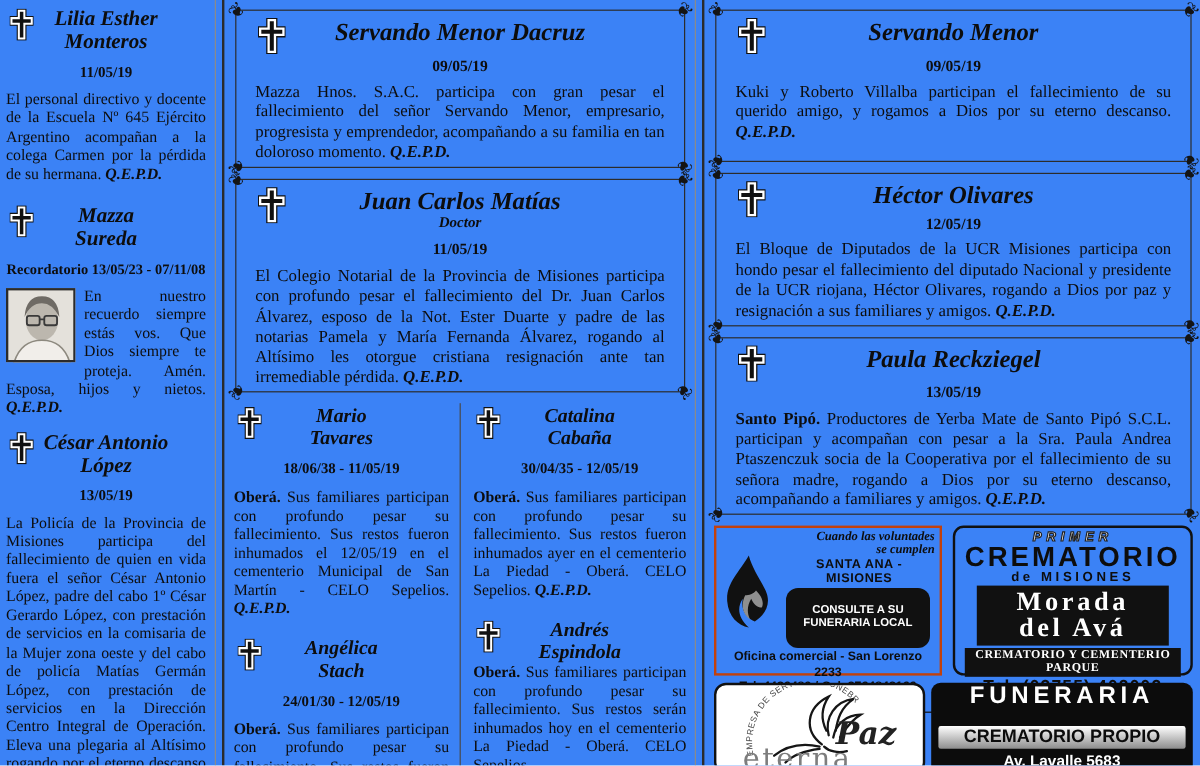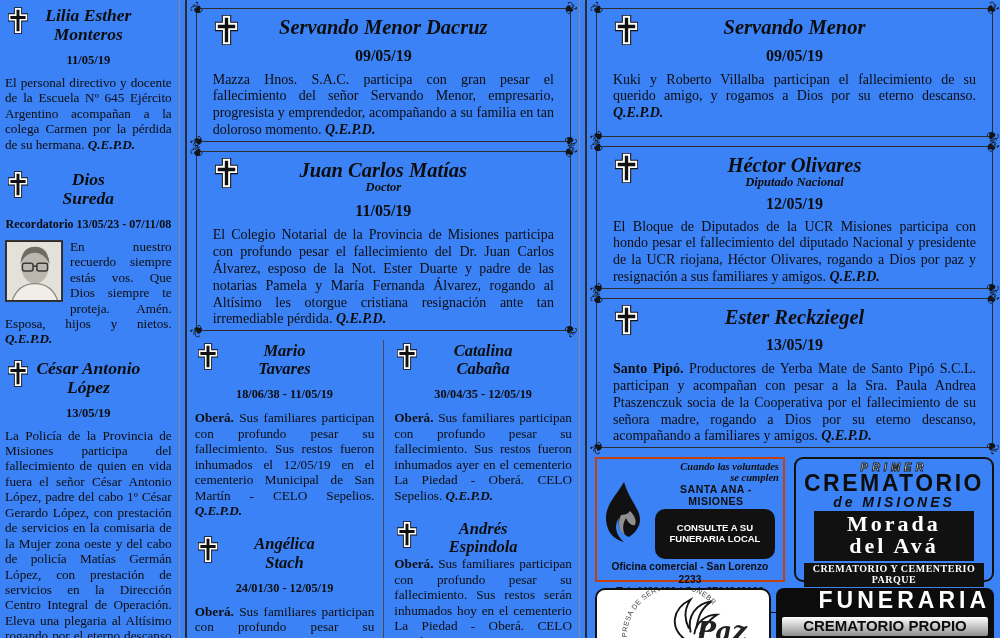--- a/index.html
+++ b/index.html
@@ -27,21 +27,21 @@
 
   
   .obox { position:relative; border:1px solid #2c2c2c; margin:5px 3px 9px 3px; padding:5px 16px 2px; }
   .corn { position:absolute; font-family:"DejaVu Sans", sans-serif; font-size:16px; line-height:1; color:#141414; }
   .corn.tl { left:-6px;  top:-8px;    transform:rotate(-45deg); }
   .corn.tr { right:-6px; top:-8px;    transform:rotate(45deg); }
   .corn.bl { left:-6px;  bottom:-8px; transform:rotate(-135deg); }
   .corn.br { right:-6px; bottom:-8px; transform:rotate(135deg); }
   .bname { font-style:italic; font-weight:bold; font-size:20.5px; line-height:1.05; padding-top:3px; }
   .bsub  { font-style:italic; font-weight:bold; font-size:12.5px; line-height:1.05; }
-  .bdate { text-align:center; font-weight:bold; font-size:16px; margin:8px 0 7px; }
+  .bdate { text-align:center; font-weight:bold; font-size:13px; margin:8px 0 7px; }
   .obody { font-size:14px; line-height:1.2; }
 
   
   .subwrap { display:flex; margin-top:2px; }
   .subL { width:50%; box-sizing:border-box; padding:2px 9px 0 2px; }
   .subR { width:50%; box-sizing:border-box; border-left:1px solid #4a4a4a; padding:2px 2px 0 10px; }
   .sdates { text-align:center; font-weight:bold; font-size:12.3px; margin:9px 0 8px; }
   .snotice { margin-bottom:13px; }
 
   
@@ -57,40 +57,40 @@
   .cmpill { margin:2px 4px 2px 54px; background:#111; color:#fff; border-radius:10px; text-align:center;
             font-weight:bold; font-size:9.5px; line-height:1.15; padding:14px 2px; white-space:pre-line; }
   .cminfo { text-align:center; font-weight:bold; font-size:10.3px; line-height:1.22; }
   .cminfo.email { border-top:1px solid #111; margin-top:1px; padding-top:1px; }
 
   .moad { flex:1; box-sizing:border-box; border:2px solid #111; border-radius:9px; margin-left:9px;
           padding:2px 8px 1px; font-family:"Liberation Sans", sans-serif; text-align:center; }
   .mo-primer { font-style:italic; font-weight:bold; font-size:11px; letter-spacing:4px; color:#fff;
                -webkit-text-stroke:1px #222; }
   .mo-crema { font-weight:bold; font-size:23px; letter-spacing:2.5px; line-height:0.95; }
-  .mo-de { font-style:italic; font-weight:bold; font-size:14px; letter-spacing:3px; margin-top:-1px; }
+  .mo-de { font-weight:bold; font-size:11px; letter-spacing:3px; margin-top:-1px; }
   .mo-name { background:#111; color:#fff; font-family:"Liberation Serif", serif; font-weight:bold; font-size:22px;
              line-height:1.0; letter-spacing:3px; white-space:pre-line; padding:2px 0 4px; margin:1px 10px 0; }
   .mo-bar { background:#111; color:#fff; font-family:"Liberation Serif", serif; font-weight:bold; font-size:10px;
             letter-spacing:0.5px; margin:2px 0 1px; padding:0 0 2px; }
   .mo-tel { font-weight:bold; font-size:14.5px; letter-spacing:1px; line-height:1.12; }
   .mo-net { font-weight:bold; font-size:9.3px; line-height:1.2; }
 
   .funad { display:flex; margin:6px 2px 0 2px; height:76px; }
   .fun-logo { width:176px; box-sizing:border-box; border:2px solid #111; border-radius:10px;
               background:#fff; position:relative; overflow:hidden; }
   .fun-paz { position:absolute; right:22px; bottom:16px; font-family:"DejaVu Serif", serif; font-style:italic;
              font-weight:bold; font-size:26px; color:#222; }
   .fun-eterna { position:absolute; left:22px; bottom:-3px; font-family:"DejaVu Serif", serif;
                 font-size:24px; color:#7d7d7d; letter-spacing:2px; }
   .fun-black { flex:1; background:#0c0c0c; border-radius:8px; margin-left:5px; color:#fff;
                font-family:"Liberation Sans", sans-serif; text-align:center; padding:1px 4px 0; box-sizing:border-box; }
-  .fun-title { font-weight:bold; font-size:23px; letter-spacing:4px; line-height:1.0;text-align:right; }
+  .fun-title { font-weight:bold; font-size:20px; letter-spacing:4px; line-height:1.0; }
   .fun-bar { background:linear-gradient(#ffffff,#8d8d8d); color:#0c0c0c; font-weight:bold; font-size:15px;
-             border-radius:2px; margin:5px 2px 2px; line-height:1.1; padding:1px 0; }
+             border-radius:2px; margin:15px 2px 2px; line-height:1.1; padding:1px 0; }
   .fun-line { font-weight:bold; font-size:12.8px; line-height:1.2; }
 </style>
 </head>
 <body>
 
 <div class="page">
 
   <div class="col left">
 
     <section class="notice" style="margin-bottom:18px;">
@@ -106,21 +106,21 @@
       <p class="body"><span>El personal directivo y docente de la Escuela Nº 645 Ejército Argentino acompañan a la colega Carmen por la pérdida de su hermana.</span>
         <span class="qepd">Q.E.P.D.</span></p>
     </section>
 
     <section class="notice" style="margin-bottom:12px;">
       <div class="nhead">
         <span class="cross"><svg viewBox="0 0 26 34" aria-hidden="true">
               <path d="M10 2 H16 V10 H24 V16 H16 V32 H10 V16 H2 V10 H10 Z" fill="none" stroke="#111" stroke-width="4.6"></path>
               <path d="M10 2 H16 V10 H24 V16 H16 V32 H10 V16 H2 V10 H10 Z" fill="#111" stroke="#fff" stroke-width="2.2"></path>
             </svg></span>
-        <div class="lname">Dios
+        <div class="lname">Mazza
 Sureda</div>
       </div>
       <div class="ldate" style="font-size:12px;">Recordatorio 13/05/23 - 07/11/08</div>
       <p class="body">
         <span class="photo">
           <svg viewBox="0 0 60 64" width="58" height="62" aria-hidden="true">
             <rect width="60" height="64" fill="#e4e1db"></rect>
             <ellipse cx="31" cy="28" rx="14" ry="17" fill="#bcb7ae"></ellipse>
             <path d="M16 25 Q17 7 31 7 Q45 7 46 25 Q40 13 31 13 Q21 13 16 25 Z" fill="#6f6b65"></path>
             <rect x="18" y="24" width="11" height="8" rx="2" fill="none" stroke="#3a3a3a" stroke-width="1.6"></rect>
@@ -278,38 +278,37 @@
         <span class="corn br">❦</span>
       </div>
 
     <div class="obox">
       <div class="nhead">
           <span class="cross"><svg viewBox="0 0 26 34" aria-hidden="true">
               <path d="M10 2 H16 V10 H24 V16 H16 V32 H10 V16 H2 V10 H10 Z" fill="none" stroke="#111" stroke-width="4.6"></path>
               <path d="M10 2 H16 V10 H24 V16 H16 V32 H10 V16 H2 V10 H10 Z" fill="#111" stroke="#fff" stroke-width="2.2"></path>
             </svg></span>
         <div class="bname">Héctor Olivares</div>
-        <div class="bsub">Diputado Nacional</div>
         </div>
       <div class="bdate" style="margin:5px 0 6px;">12/05/19</div>
       <p class="body obody"><span>El Bloque de Diputados de la UCR Misiones participa con hondo pesar el fallecimiento del diputado Nacional y presidente de la UCR riojana, Héctor Olivares, rogando a Dios por paz y resignación a sus familiares y amigos.</span>
         <span class="qepd">Q.E.P.D.</span></p>
     <span class="corn tl">❦</span>
         <span class="corn tr">❦</span>
         <span class="corn bl">❦</span>
         <span class="corn br">❦</span>
       </div>
 
     <div class="obox">
       <div class="nhead">
           <span class="cross"><svg viewBox="0 0 26 34" aria-hidden="true">
               <path d="M10 2 H16 V10 H24 V16 H16 V32 H10 V16 H2 V10 H10 Z" fill="none" stroke="#111" stroke-width="4.6"></path>
               <path d="M10 2 H16 V10 H24 V16 H16 V32 H10 V16 H2 V10 H10 Z" fill="#111" stroke="#fff" stroke-width="2.2"></path>
             </svg></span>
-        <div class="bname">Ester Reckziegel</div>
+        <div class="bname">Paula Reckziegel</div>
         </div>
       <div class="bdate">13/05/19</div>
       <p class="body obody"><span class="lead">Santo Pipó.</span>
         <span>Productores de Yerba Mate de Santo Pipó S.C.L. participan y acompañan con pesar a la Sra. Paula Andrea Ptaszenczuk socia de la Cooperativa por el fallecimiento de su señora madre, rogando a Dios por su eterno descanso, acompañando a familiares y amigos.</span>
         <span class="qepd">Q.E.P.D.</span></p>
     <span class="corn tl">❦</span>
         <span class="corn tr">❦</span>
         <span class="corn bl">❦</span>
         <span class="corn br">❦</span>
       </div>

